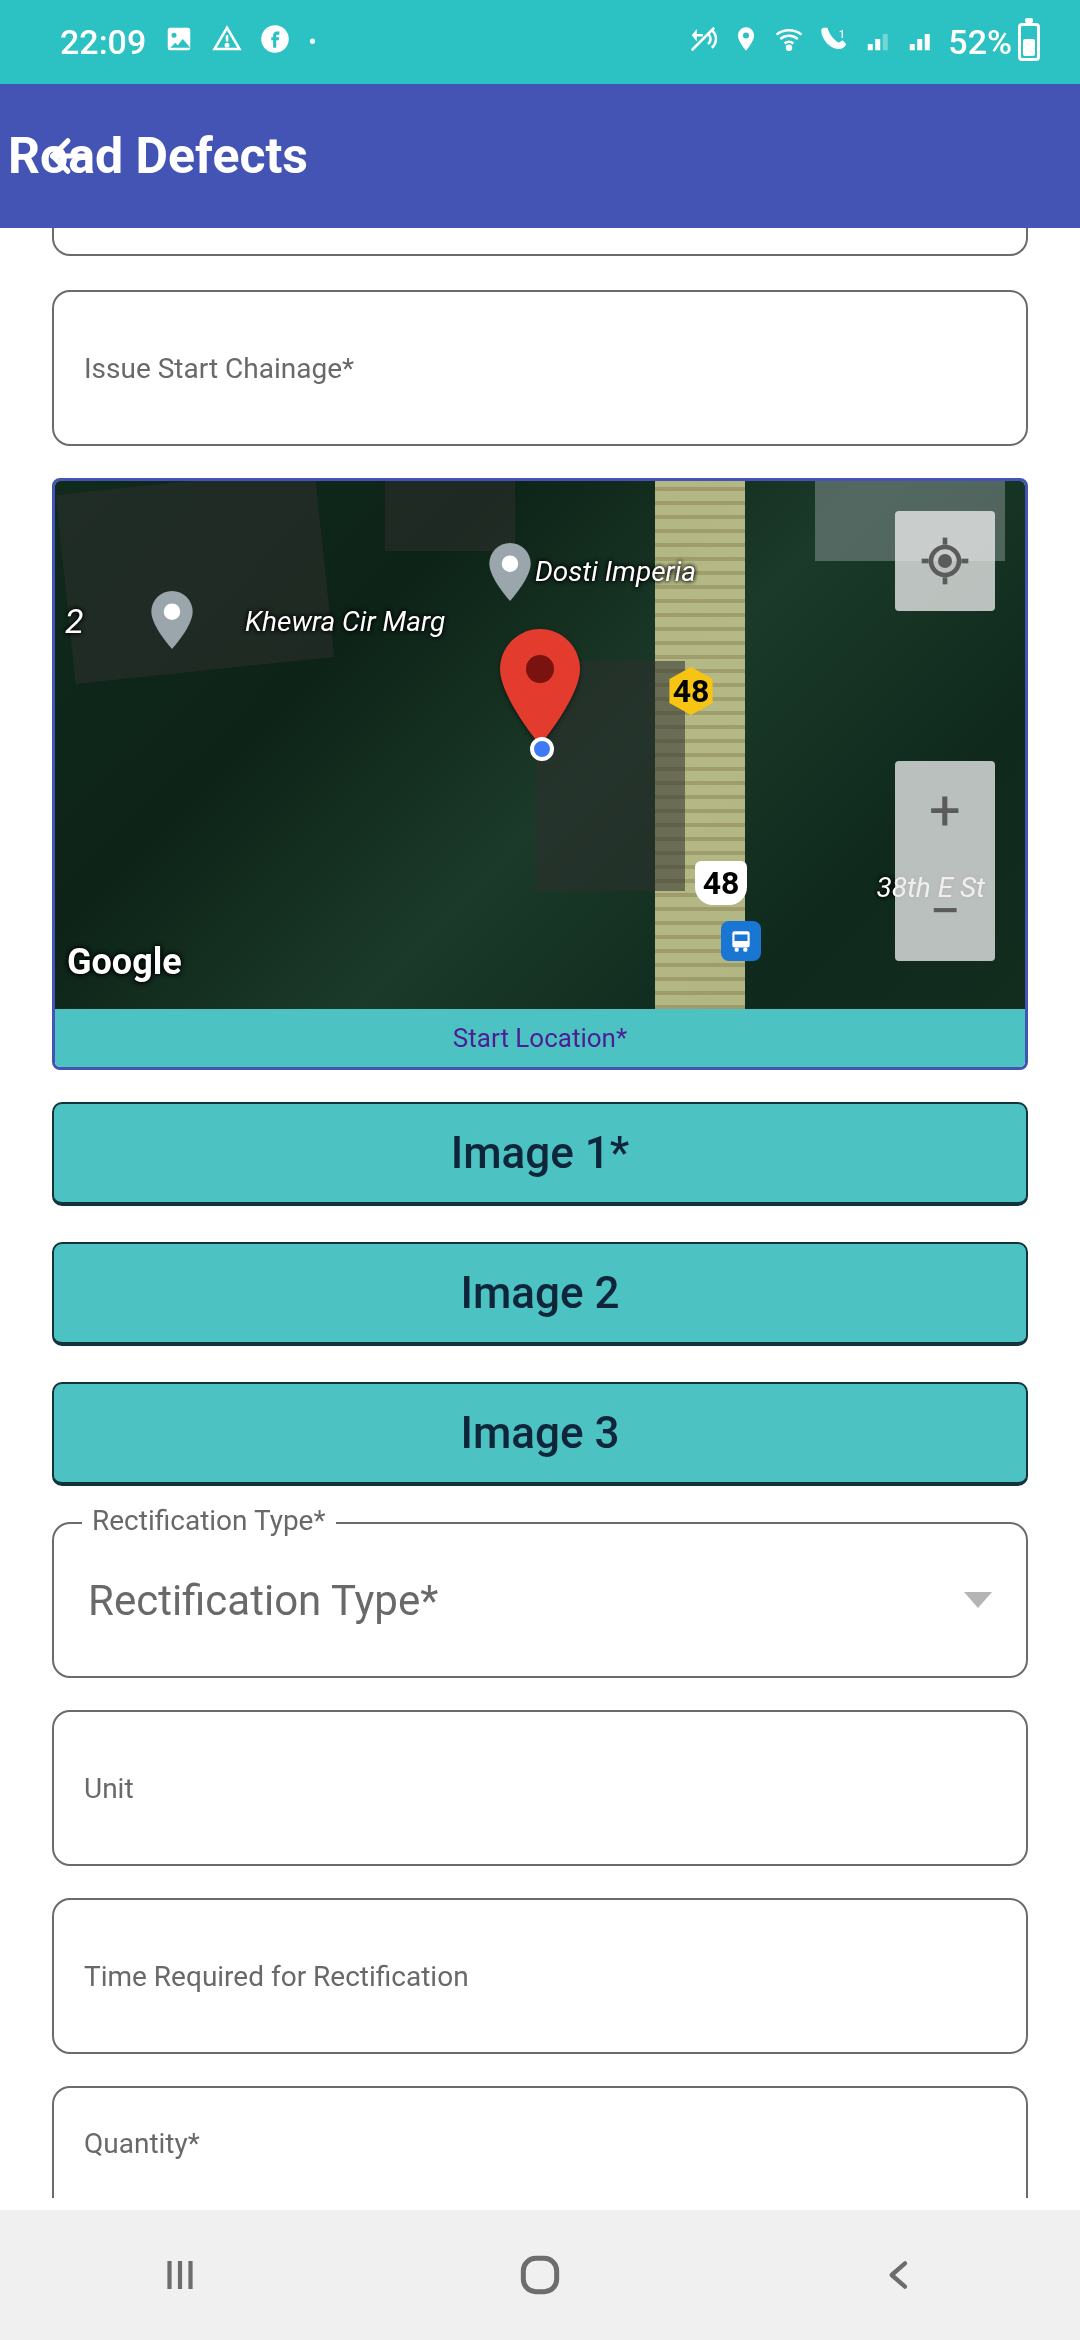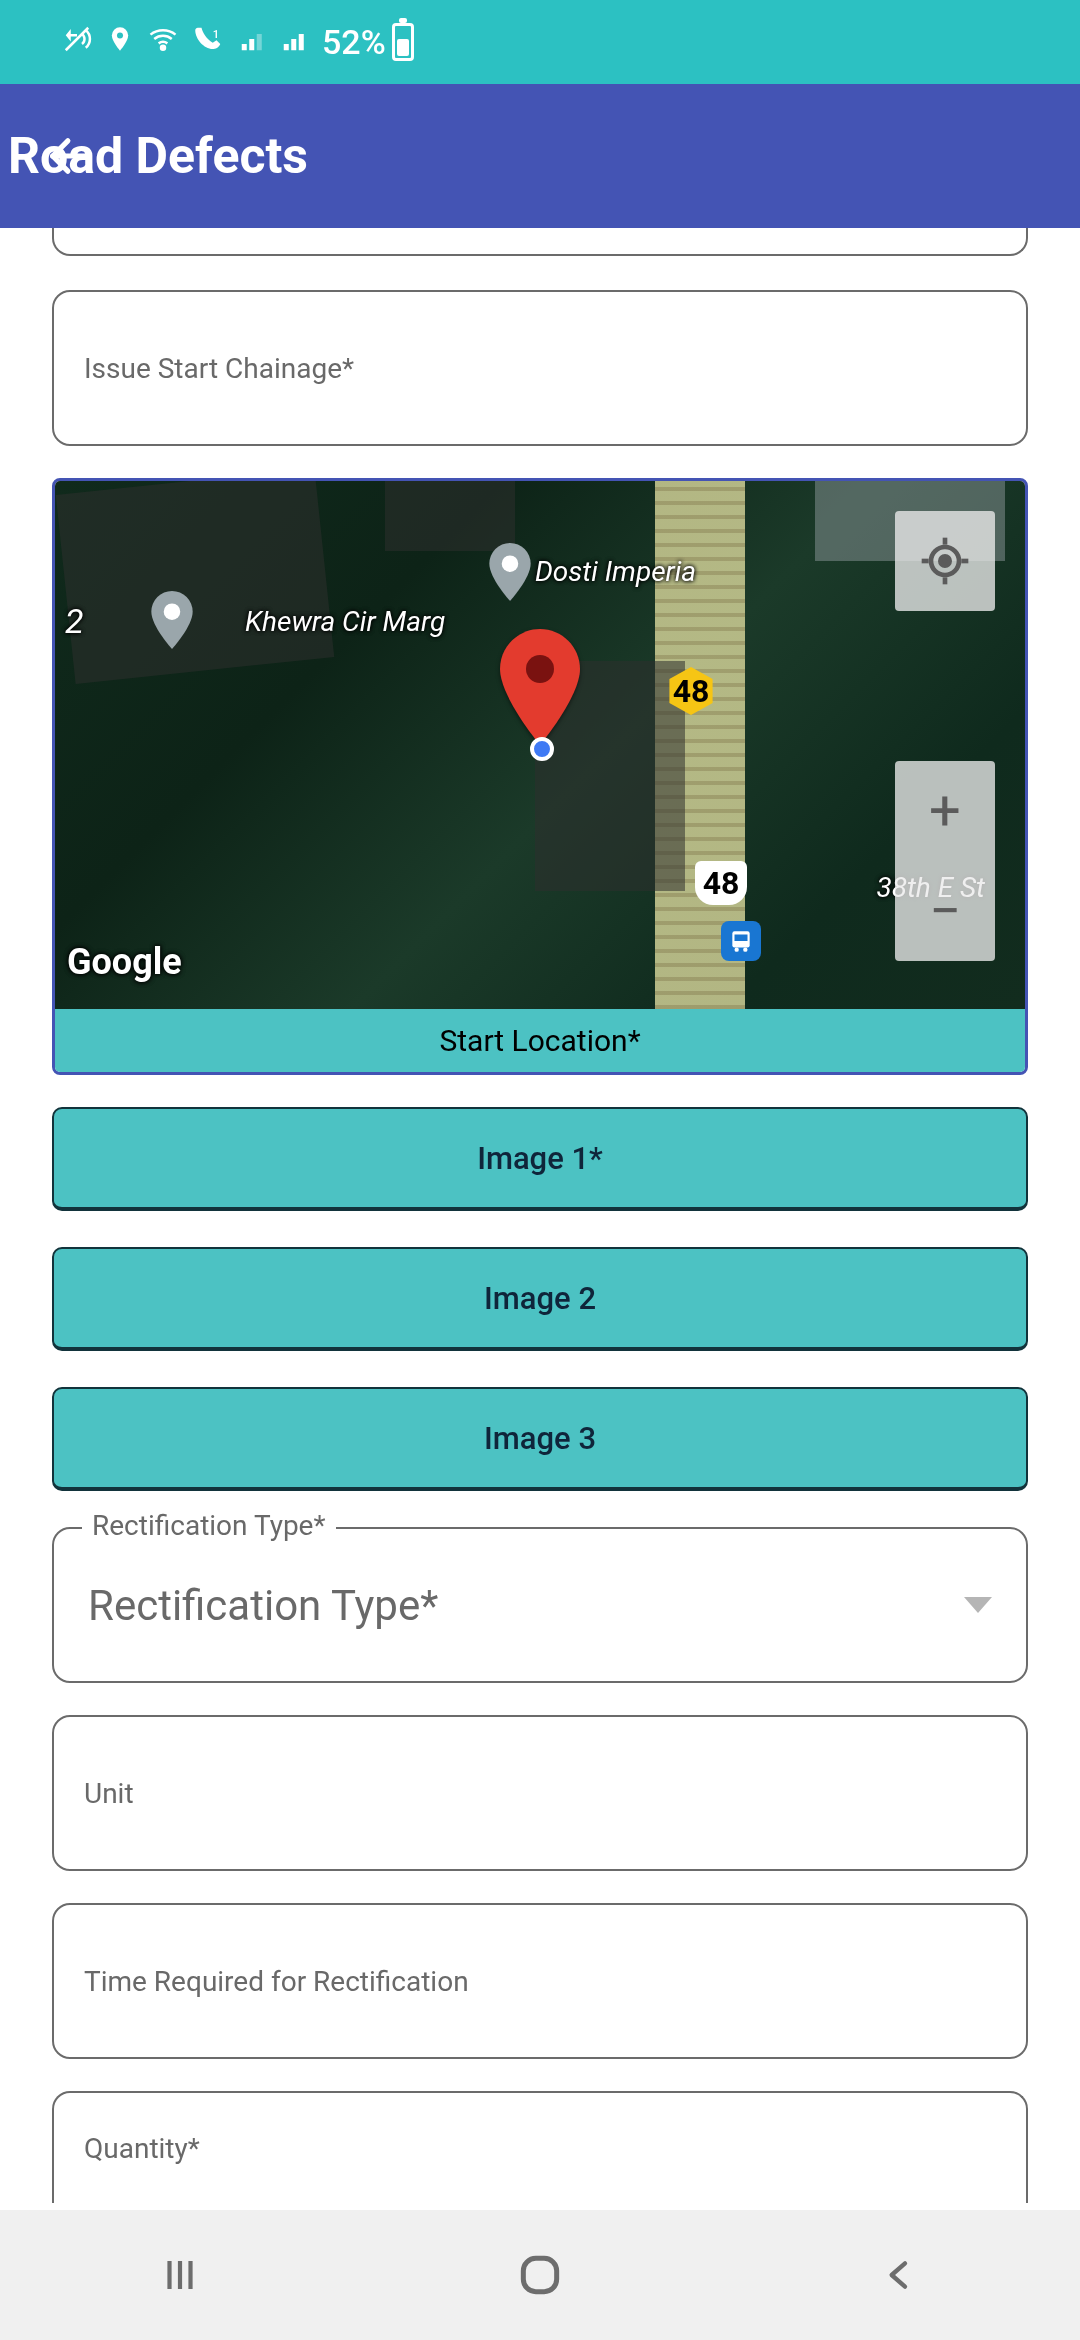--- a/index.html
+++ b/index.html
@@ -149,34 +149,34 @@
     position:absolute; right: 30px; background: rgba(235,235,235,.78);
     display:flex; align-items:center; justify-content:center;
   }
   .map-ctrl.locate { top: 30px; width: 100px; height: 100px; border-radius: 4px; }
   .map-ctrl.zoom { top: 280px; width: 100px; height: 200px; border-radius: 4px; flex-direction: column; }
   .zoom-btn { flex:1; width:100%; display:flex; align-items:center; justify-content:center; font-size:56px; color:#5b5b5b; }
 
   .map-caption {
     background: #4cc2c3;
     text-align: center;
-    font-size: 30px;
-    color: #000000;
+    font-size: 26px;
+    color: #4c1d95;
     padding: 14px 0;
   }
 
   
   .img-btn {
     background: #4cc2c3;
     border: 2px solid #12333b;
     border-bottom-width: 4px;
     border-radius: 10px;
     height: 104px;
     display:flex; align-items:center; justify-content:center;
-    font-size: 31px; color: #0f253a; font-weight: 500;
+    font-size: 44px; color: #0f253a; font-weight: 500;
     margin-bottom: 36px;
   }
 
   
   .fs-wrap { position: relative; margin-bottom: 32px; }
   .fs-legend {
     position: absolute; top: -18px; left: 30px;
     background: #ffffff; padding: 0 10px;
     color: #696969; font-size: 28px;
   }
@@ -198,20 +198,44 @@
     position: fixed; left:0; right:0; bottom:0; height: 130px;
     background:#f0f0f0;
     display:flex; align-items:center; justify-content:space-around;
   }
   .nav-item { width: 120px; display:flex; justify-content:center; color:#6d6d6d; }
 </style>
 </head>
 <body>
 
 <div class="status-bar">
+  <div class="status-left">
+    <span>22:09</span>
+    <span>
+      <svg width="30" height="30" viewBox="0 0 24 24" fill="white">
+          <rect x="3" y="3" width="18" height="18" rx="2"></rect>
+          <circle cx="8" cy="9" r="2" fill="#2cc1c2"></circle>
+          <path d="M21 19l-6-7-4 5-2-2-4 4" fill="#2cc1c2"></path>
+        </svg>
+    </span>
+    <span>
+      <svg width="30" height="30" viewBox="0 0 24 24" fill="none" stroke="white" stroke-width="2">
+          <path d="M12 3 L22 20 H2 Z"></path>
+          <line x1="12" y1="9" x2="12" y2="14"></line>
+          <circle cx="12" cy="17" r="1" fill="white"></circle>
+        </svg>
+    </span>
+    <span>
+      <svg width="30" height="30" viewBox="0 0 24 24" fill="white">
+          <circle cx="12" cy="12" r="11"></circle>
+          <path d="M13.5 8.5h2V6h-2c-1.7 0-3 1.3-3 3v1.5H9V13h1.5v6h2.5v-6h2l.4-2.5H13V9.2c0-.5.3-.7.5-.7z" fill="#2cc1c2"></path>
+        </svg>
+    </span>
+    <span class="dot">•</span>
+  </div>
   <div class="status-right">
     <span>
       <svg width="34" height="30" viewBox="0 0 24 24" fill="white">
           <path d="M3 9l4-5v4h5v2H7v4z"></path>
           <path d="M16 8a5 5 0 010 8M19 5a9 9 0 010 14" stroke="white" stroke-width="2" fill="none"></path>
           <line x1="3" y1="21" x2="21" y2="3" stroke="white" stroke-width="2"></line>
         </svg>
     </span>
     <span>
       <svg width="28" height="30" viewBox="0 0 24 24" fill="white">

